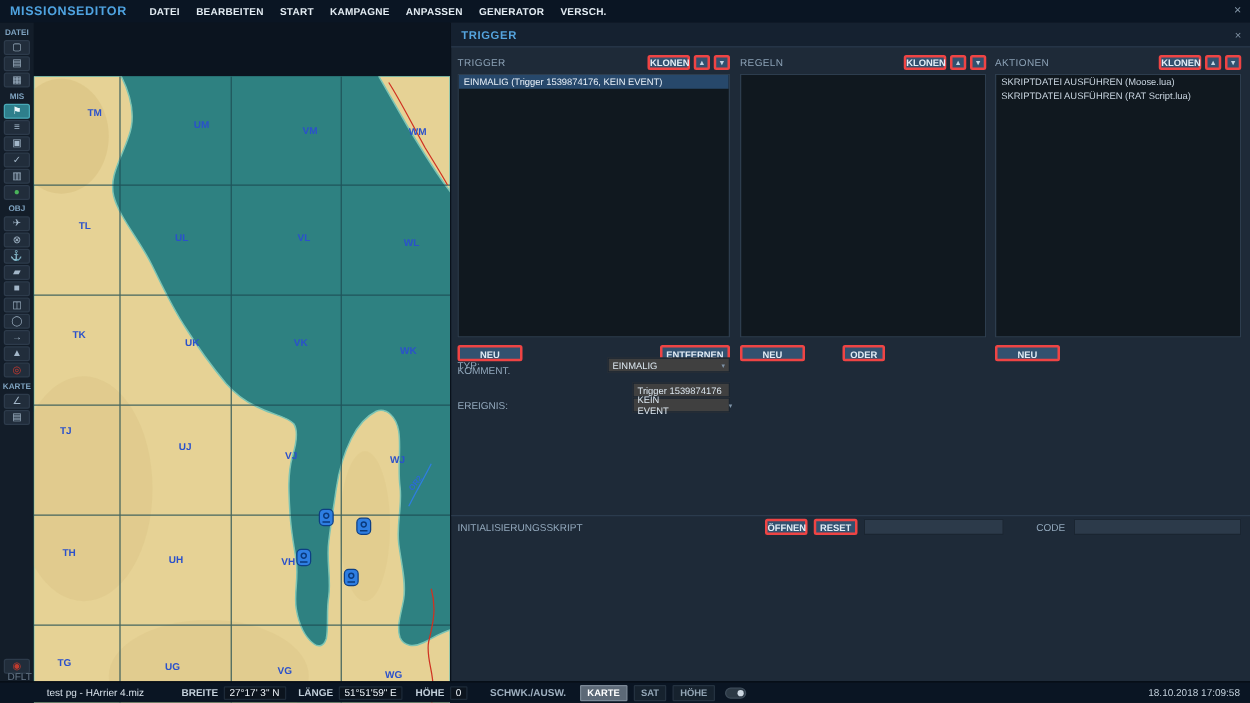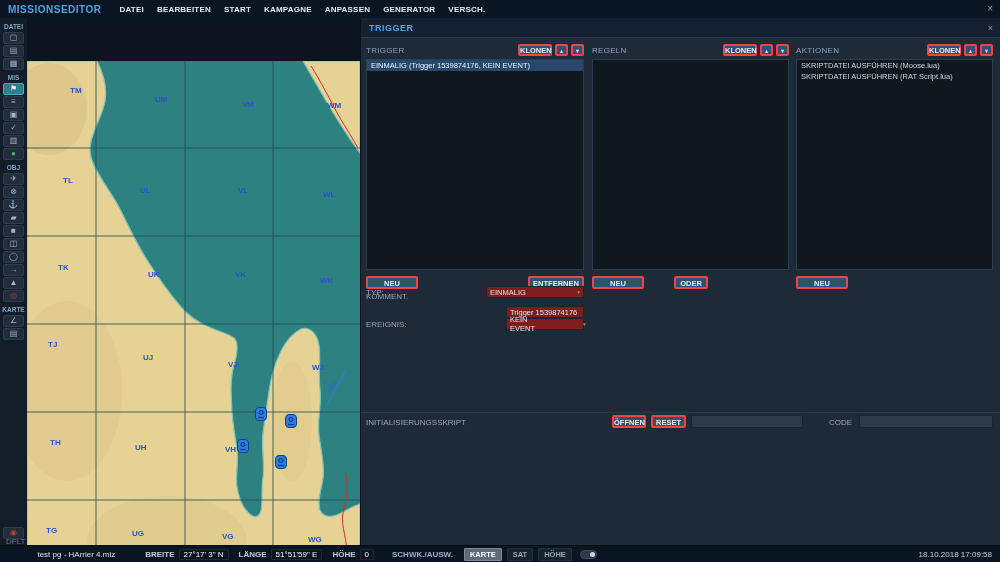--- a/index.html
+++ b/index.html
@@ -41,21 +41,21 @@
 .list-item{height:11px;line-height:11px;padding-left:4px;color:#c9d5e0;font-size:7.5px;white-space:nowrap;}
 .list-item.selected{background:#27486b;color:#eaf2fa;}
 .col-btns{position:absolute;left:0;top:233px;width:100%;height:13px;padding-left:12px;}
 .cbtn{position:absolute;top:0;height:13px;line-height:11px;}
 .c0b0{left:0;width:52px;}
 .c0b1{right:0;width:56px;}
 .c1b0{left:0;width:52px;}
 .c1b1{left:82px;width:34px;}
 .c2b0{left:0;width:52px;}
 .f-label{position:absolute;color:#92a8bc;font-size:8px;}
-.valuebox{position:absolute;height:12px;background:#7f1d1d;border:1px solid #1a2531;display:flex;align-items:center;padding:0 3px;color:#dbe6ef;font-size:7.5px;gap:48px;}
+.valuebox{position:absolute;height:12px;background:#404040;border:1px solid #1a2531;display:flex;align-items:center;padding:0 3px;color:#dbe6ef;font-size:7.5px;gap:48px;}
 .dd-caret{margin-left:auto;color:#7e93a8;font-size:5.5px;}
 #init-divider{position:absolute;left:0;top:394px;width:640px;border-top:1px solid #2b3b4d;}
 #init-label{left:5px;top:400px;}
 #init-open{position:absolute;left:251px;top:397px;width:34px;height:13px;line-height:11px;}
 #init-reset{position:absolute;left:290px;top:397px;width:35px;height:13px;line-height:11px;}
 .inputbox{position:absolute;top:397px;height:13px;background:#2c3a4a;border:1px solid #1a2531;color:#dbe6ef;font-size:7.5px;line-height:11px;padding:0 3px;}
 #init-path{left:330px;width:112px;}
 #code-label{left:468px;top:400px;}
 #code-input{left:498px;width:134px;}
 

